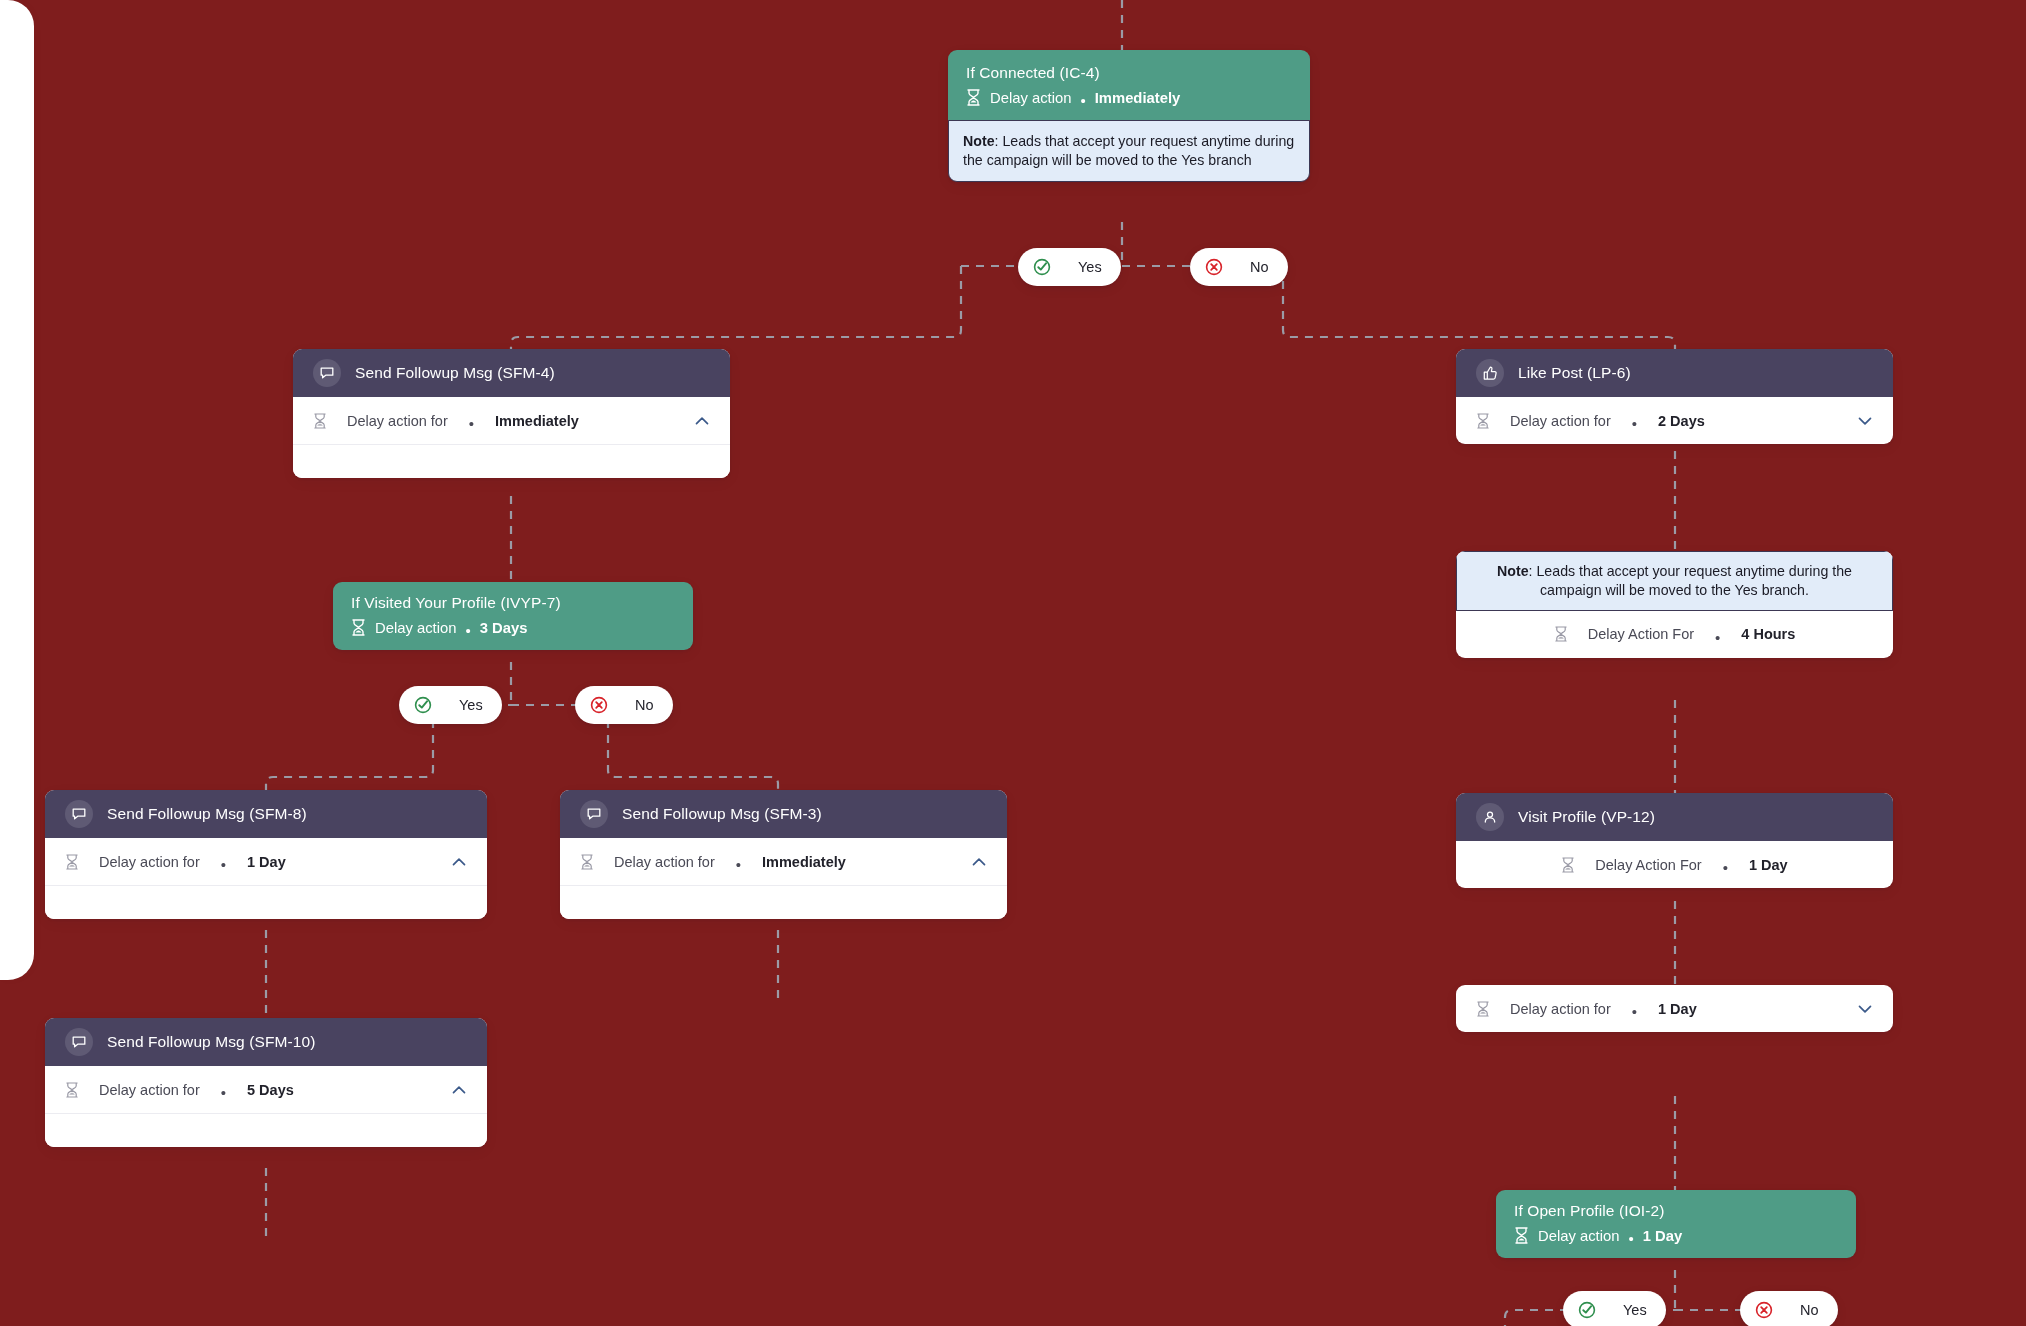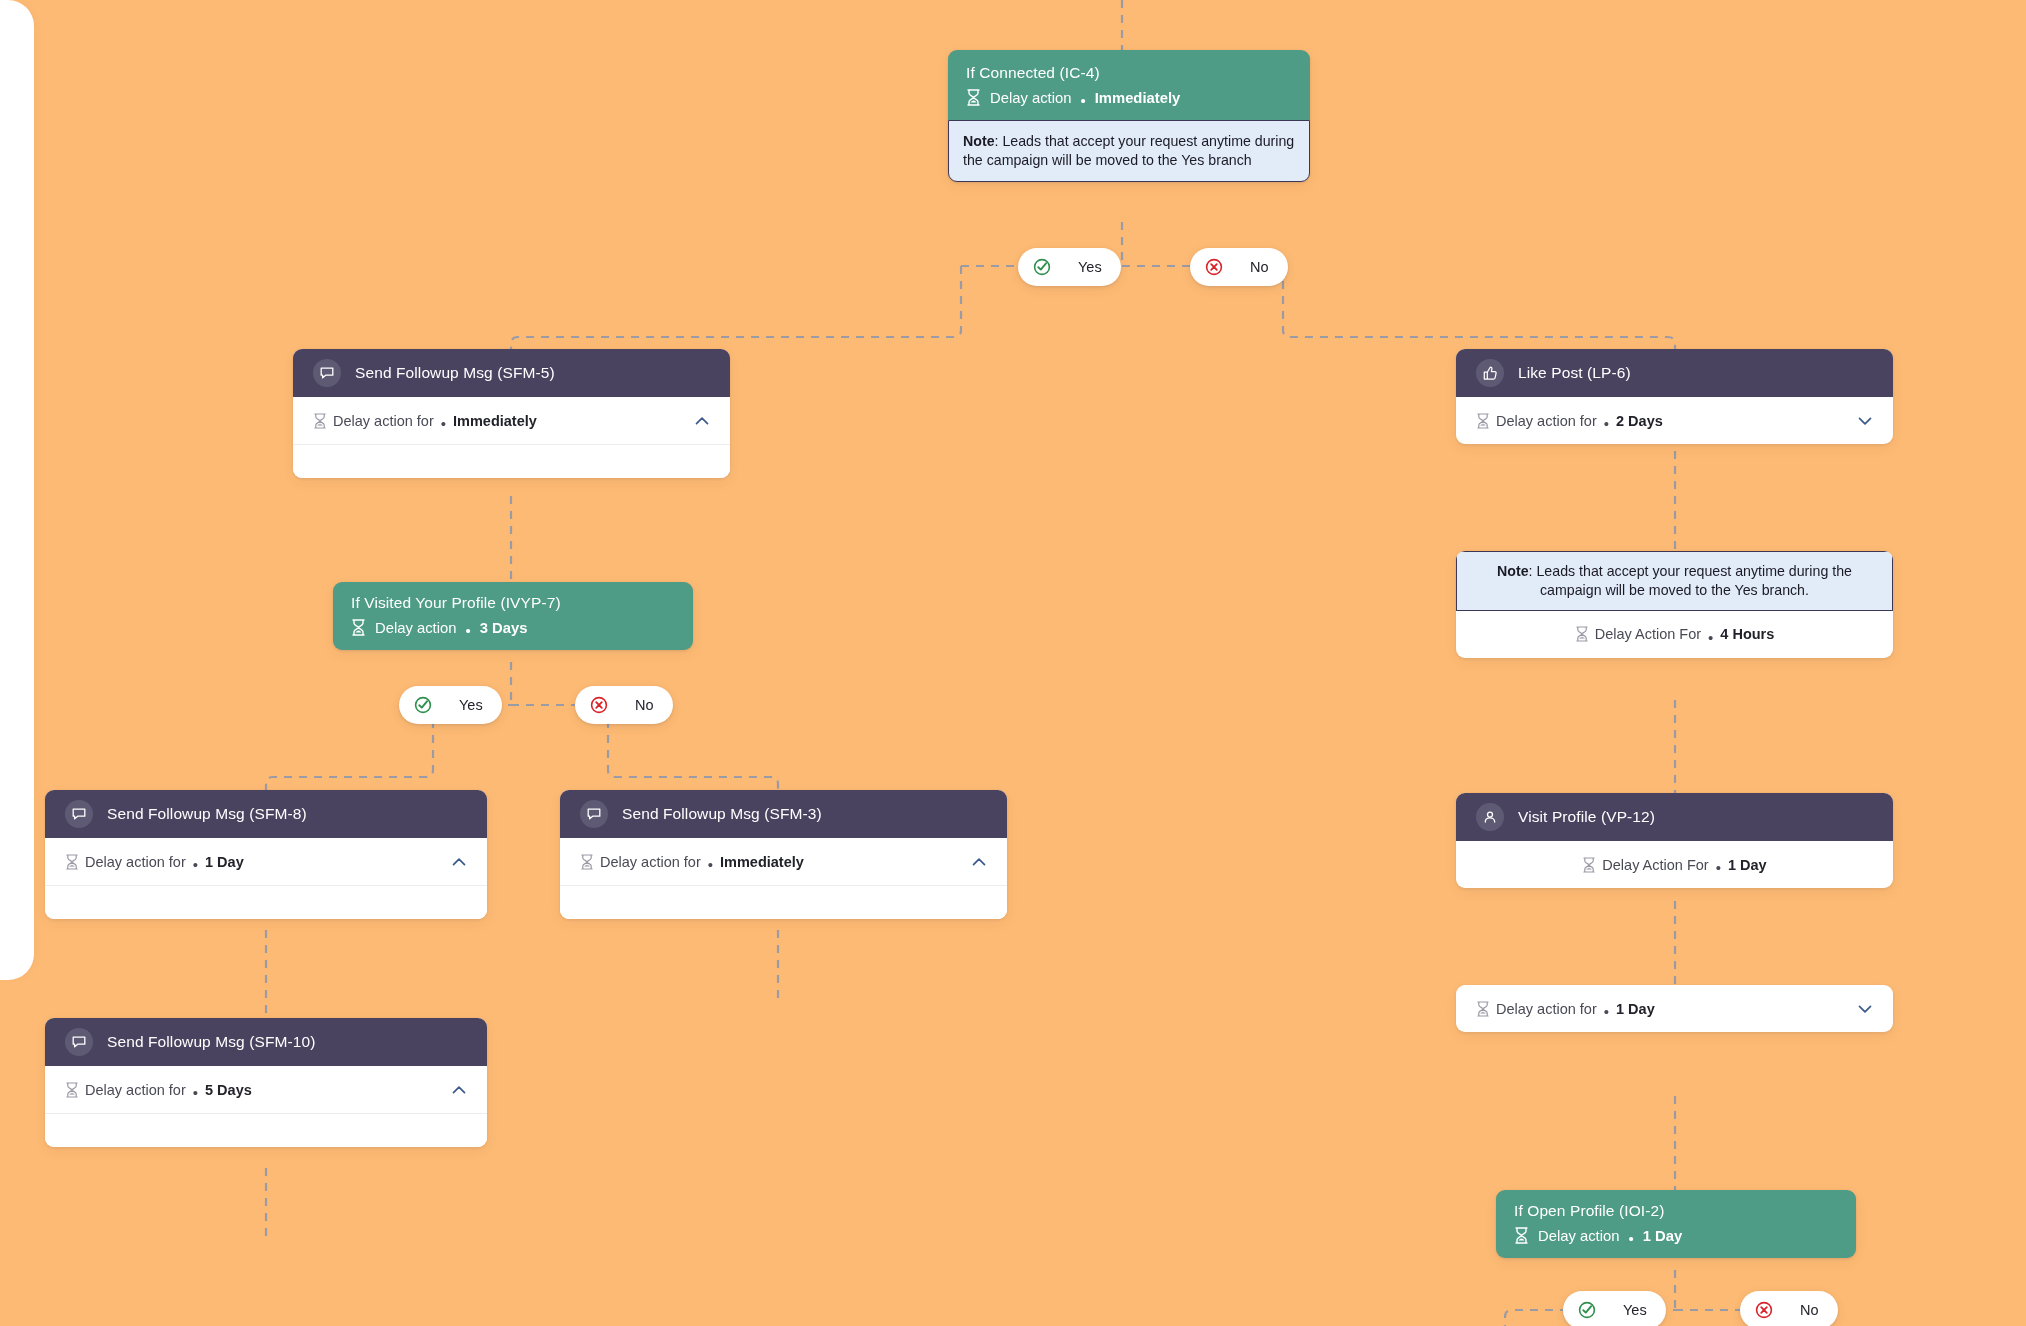--- a/index.html
+++ b/index.html
@@ -9,21 +9,21 @@
     height: 1326px;
     overflow: hidden;
     background: #fbfbfd;
     font-family: "Liberation Sans", sans-serif;
   }
 
   #canvas {
     position: relative;
     width: 2026px;
     height: 1326px;
-    background: #fdba74;
+    background: #7f1d1d;
     overflow: hidden;
   }
 
   
   .left-panel-edge {
     position: absolute;
     left: 0; top: 0;
     width: 34px; height: 980px;
     background: #ffffff;
     border-top-right-radius: 26px;
@@ -80,21 +80,21 @@
   .head-title {
     color: #ffffff;
     font-size: 15.5px;
     letter-spacing: 0.1px;
     white-space: nowrap;
   }
 
   .delay-row {
     display: flex;
     align-items: center;
-    gap: 6px;
+    gap: 20px;
     padding: 0 20px;
     height: 47px;
     position: relative;
   }
   .delay-row.center { justify-content: center; }
   .hg { flex: 0 0 auto; display:block; }
   .delay-label {
     color: #4a4a56;
     font-size: 14.5px;
     white-space: nowrap;
@@ -292,21 +292,21 @@
     <span>No</span>
   </div>
 
   <div class="card node" style="left:293px; top:349px; width:437px;">
     <div class="card-head">
       <span class="head-ic">
         <svg width="16" height="16" viewBox="0 0 16 16">
           <path d="M2.2 3.1 h11.6 v7.1 h-7.1 l-3.1 2.6 v-2.6 h-1.4 z" fill="none" stroke="#ffffff" stroke-width="1.3" stroke-linejoin="round"></path>
         </svg>
       </span>
-      <span class="head-title">Send Followup Msg (SFM-5)</span>
+      <span class="head-title">Send Followup Msg (SFM-4)</span>
     </div>
     <div class="delay-row">
       <svg class="hg" width="14" height="16" viewBox="0 0 15 17">
         <path d="M2 1 h11 M2 16 h11 M3 1 v3.2 c0 2.4 4.5 3 4.5 4.3 c0 -1.3 4.5 -1.9 4.5 -4.3 V1
                  M3 16 v-3.2 c0 -2.4 4.5 -3 4.5 -4.3 c0 1.3 4.5 1.9 4.5 4.3 V16" fill="none" stroke="#9a9aa6" stroke-width="1.3" stroke-linecap="round" stroke-linejoin="round"></path>
         <path d="M4.6 13.6 c0 -1.6 2.9 -2.2 2.9 -2.2 s2.9 0.6 2.9 2.2 z" fill="#b4b4bd"></path>
       </svg>
       <span class="delay-label">Delay action for</span>
       <span class="dot">•</span>
       <span class="delay-val">Immediately</span>

